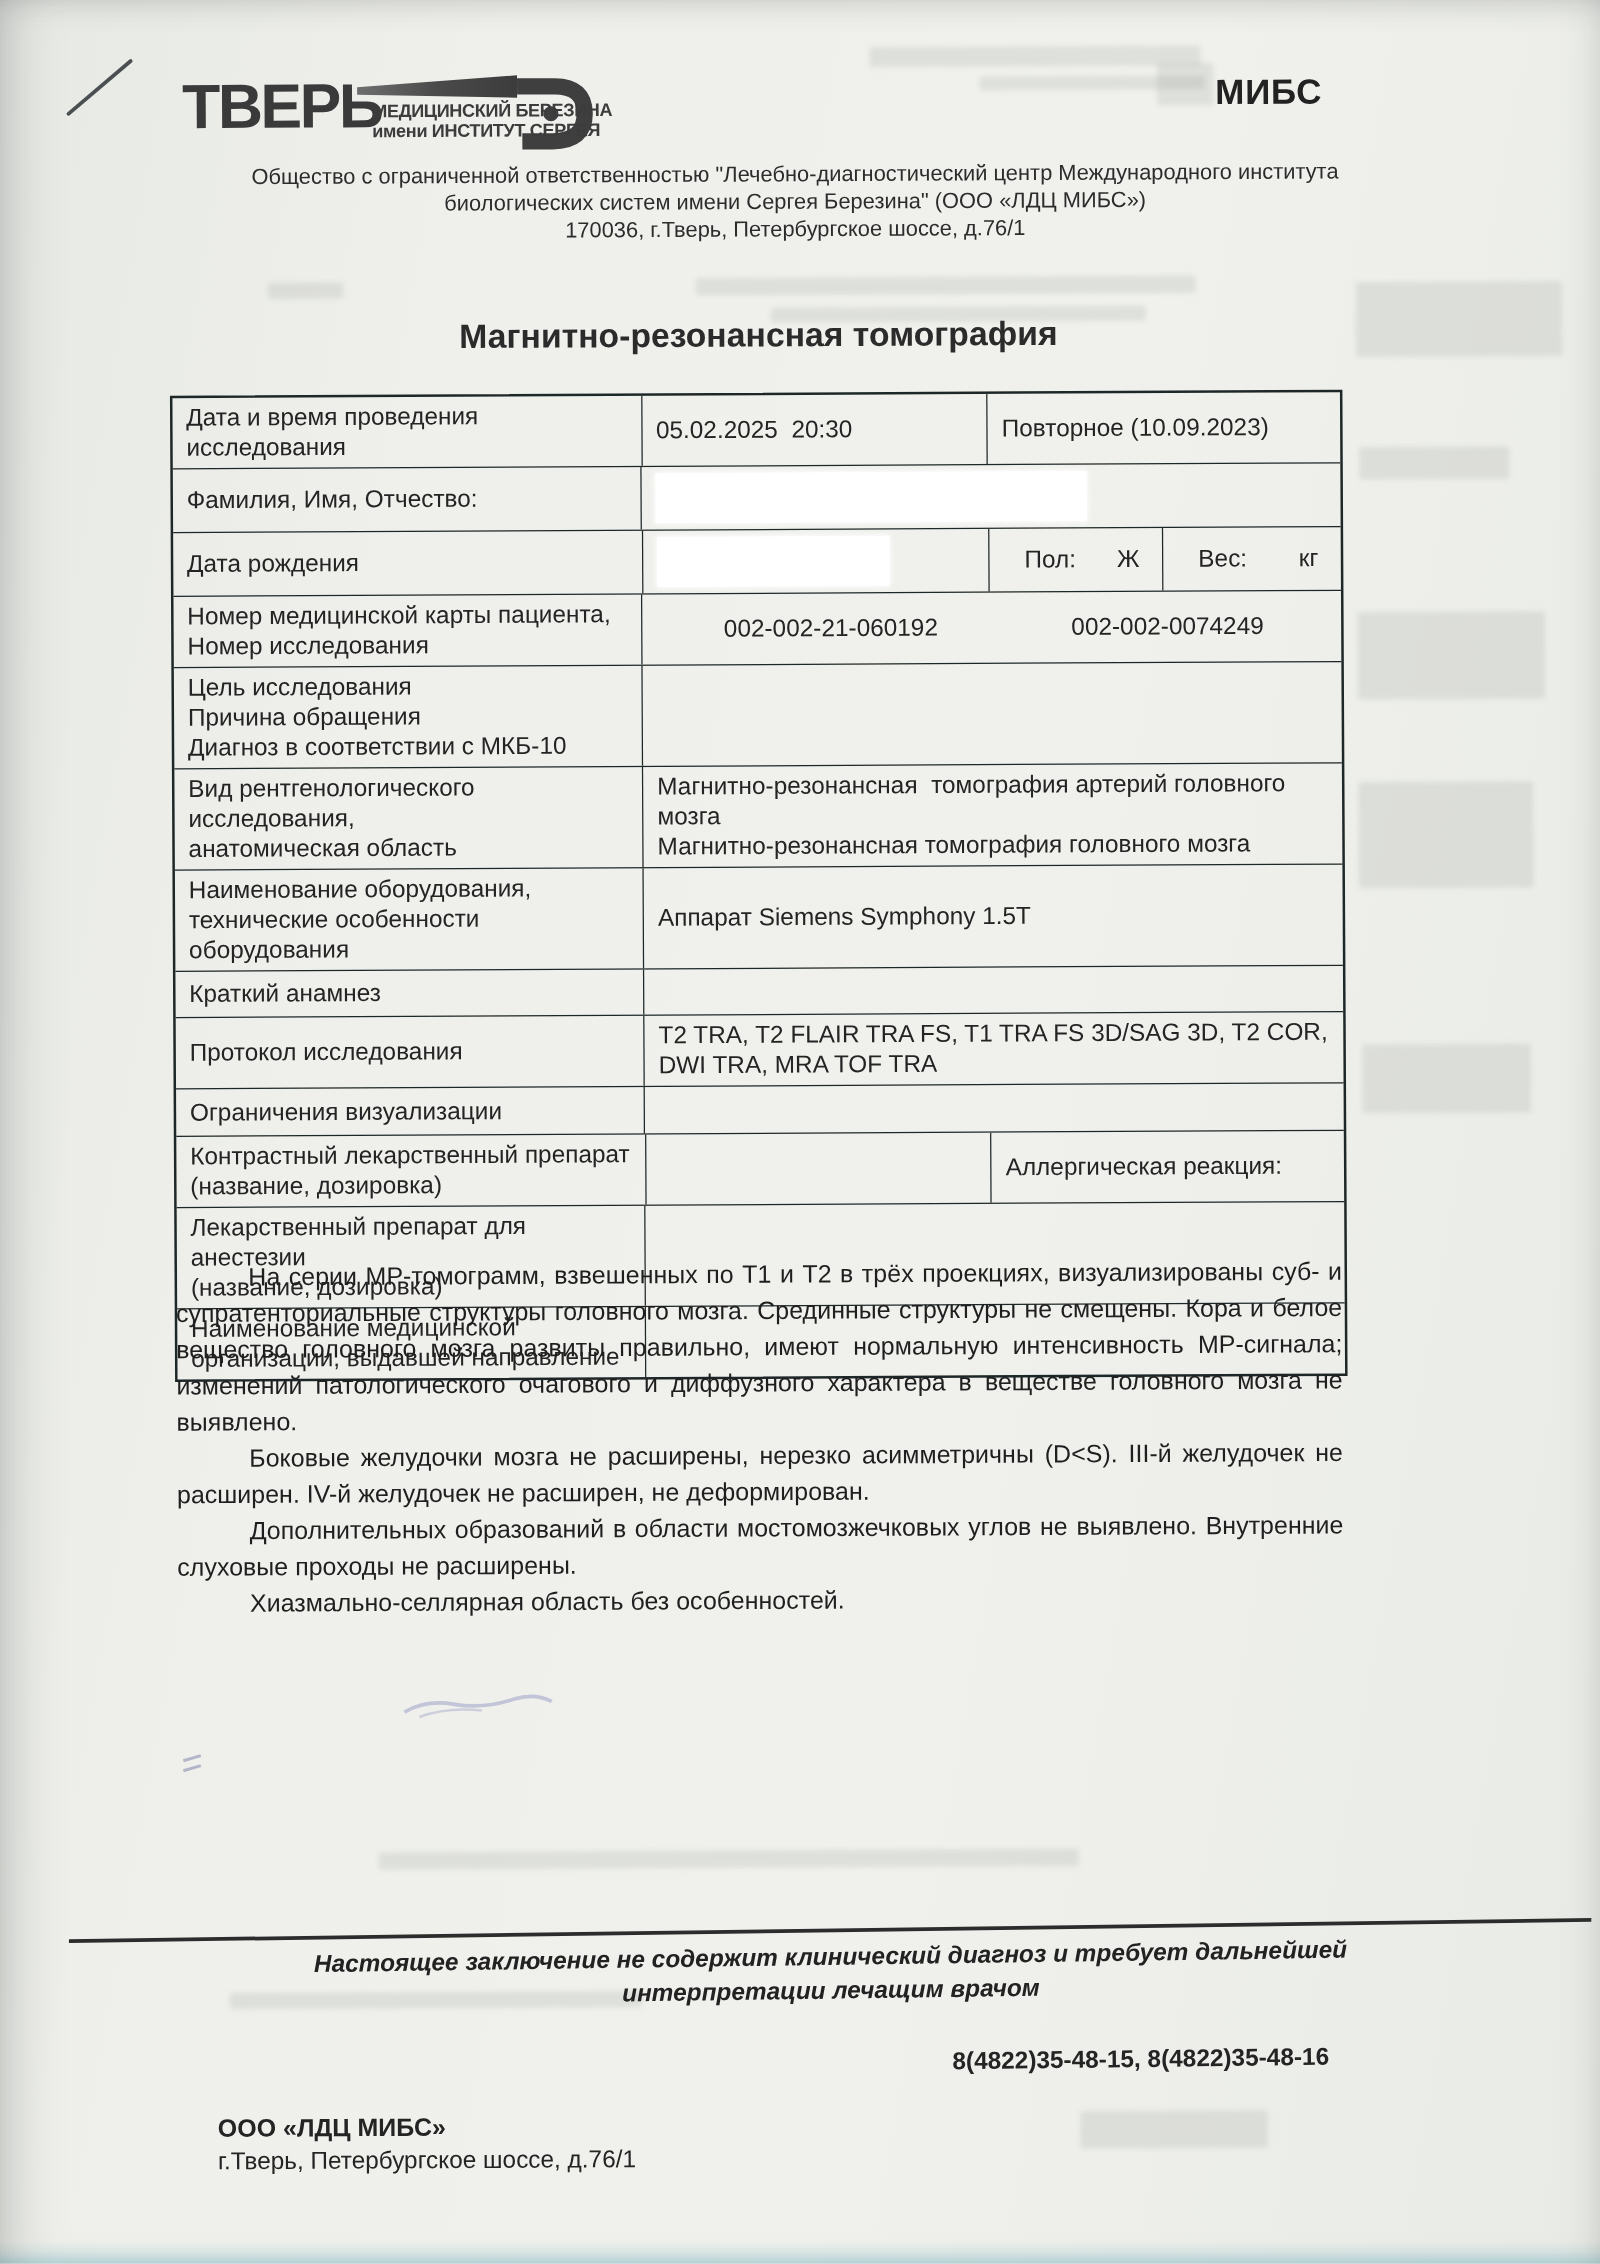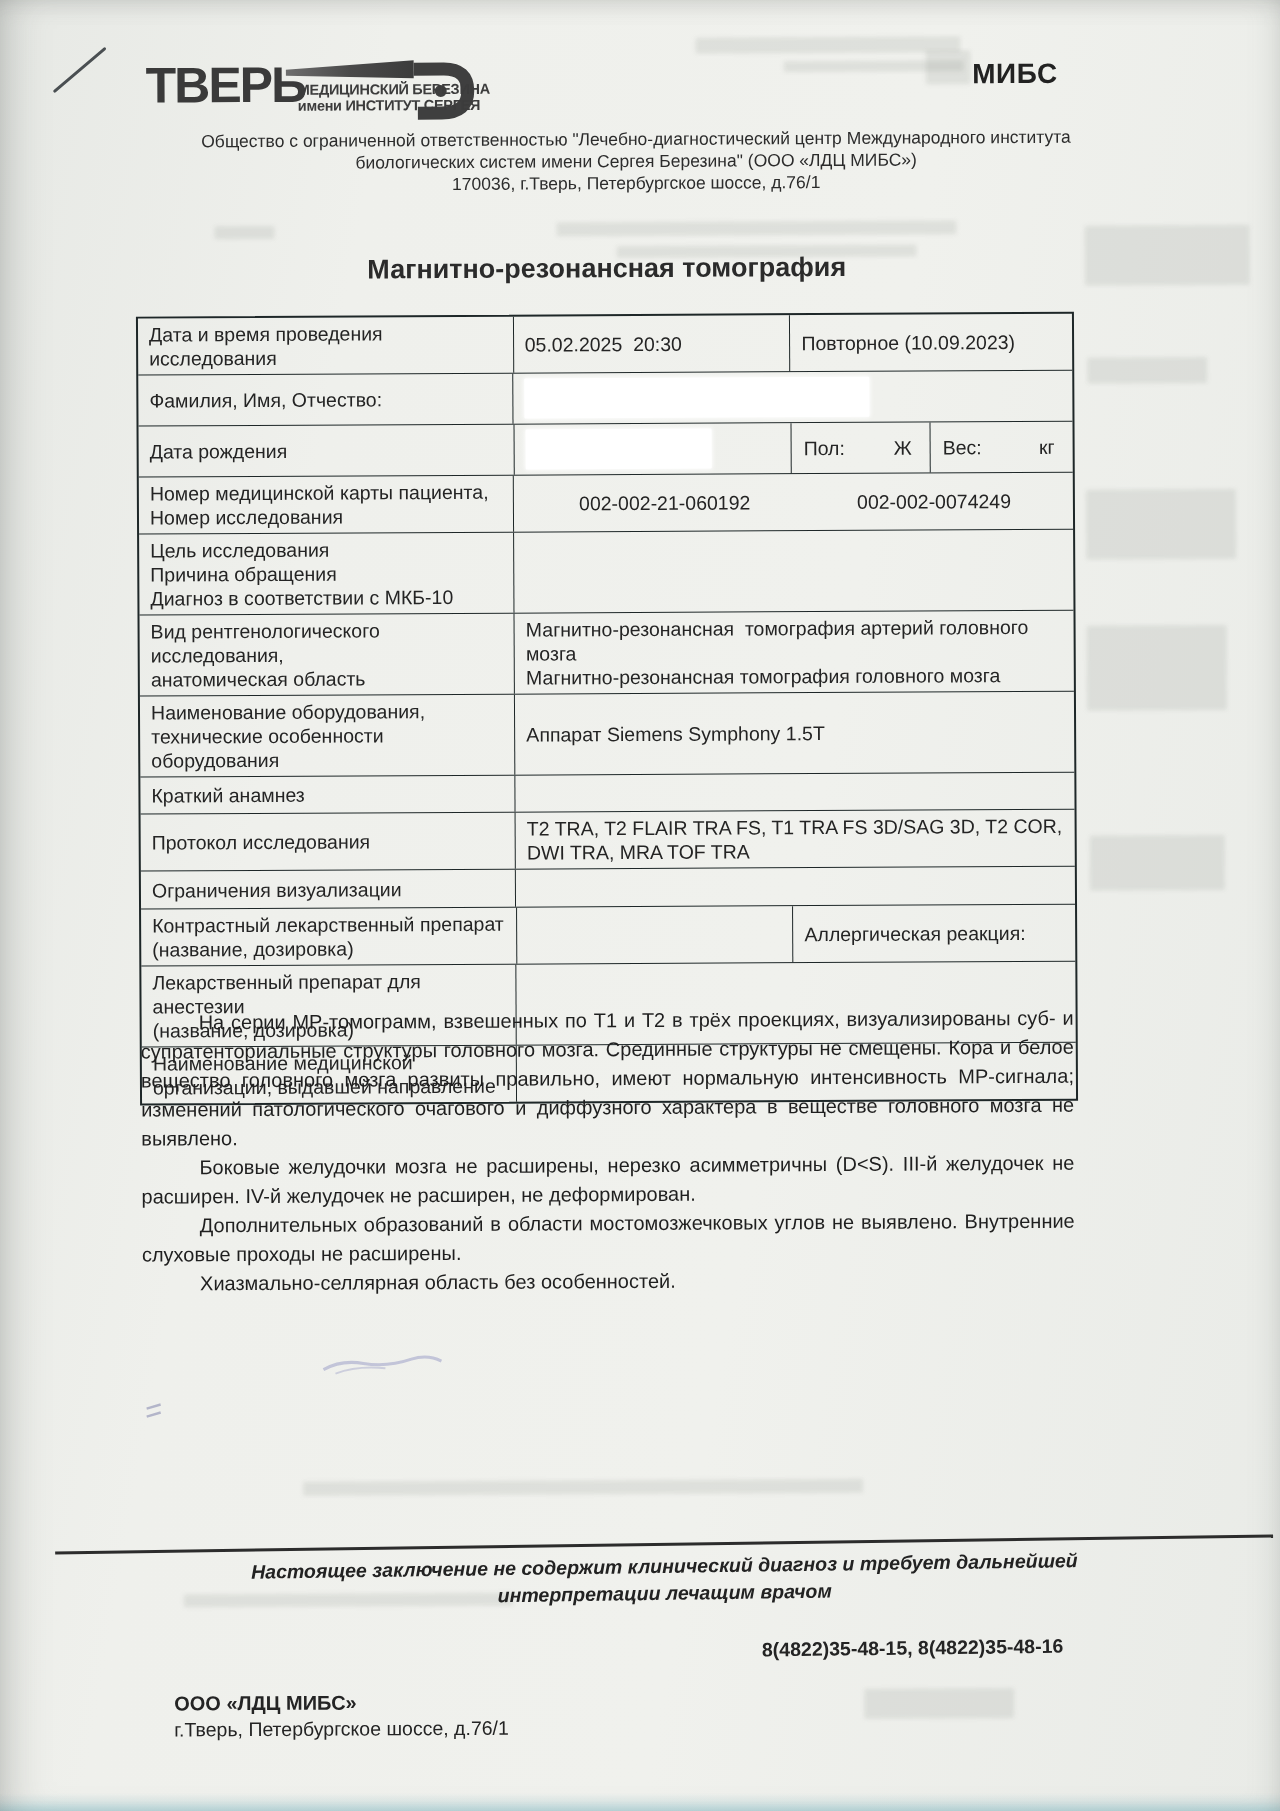--- a/index.html
+++ b/index.html
@@ -44,21 +44,21 @@
   .t-row:nth-child(11){min-height:52px;} .t-row:nth-child(12){min-height:53px;}
   .t-row:nth-child(13){min-height:56px;}
   .cell { display:flex; flex-direction:column; justify-content:center; padding:4px 8px 4px 11px; font-size:19.5px; line-height:24px; color:#242424; }
   .c1 { width:375px; }
   .c2 { width:277px; border-left:1.6px solid #1e2728; }
   .c3 { width:139px; border-left:1.6px solid #1e2728; }
   .c4 { width:143px; border-left:1.6px solid #1e2728; }
   .c34 { width:283px; border-left:1.6px solid #1e2728; }
   .c234 { width:561px; border-left:1.6px solid #1e2728; }
   .val { white-space:pre-wrap; }
-  .pair { flex-direction:row; justify-content:space-between; align-items:center; padding:4px 18px 4px 12px; }
+  .pair { flex-direction:row; justify-content:space-between; align-items:center; padding:4px 18px 4px 28px; }
   .split { flex-direction:row; align-items:center; }
   .split .s1 { width:278px; }
   .redact { background:#ffffff; box-shadow:0 0 4px 1px rgba(255,255,255,.9); border-radius:1px; }
   .redact.big { width:345px; height:40px; margin:1px 0; }
   .redact.small { width:186px; height:40px; margin:1px 0; }
 
   
   .report { position:absolute; left:140px; top:1006px; width:933px; z-index:2; }
   .report p { font-size:20px; line-height:29px; text-align:justify; text-indent:58px; color:#1f1f1f; }
 

